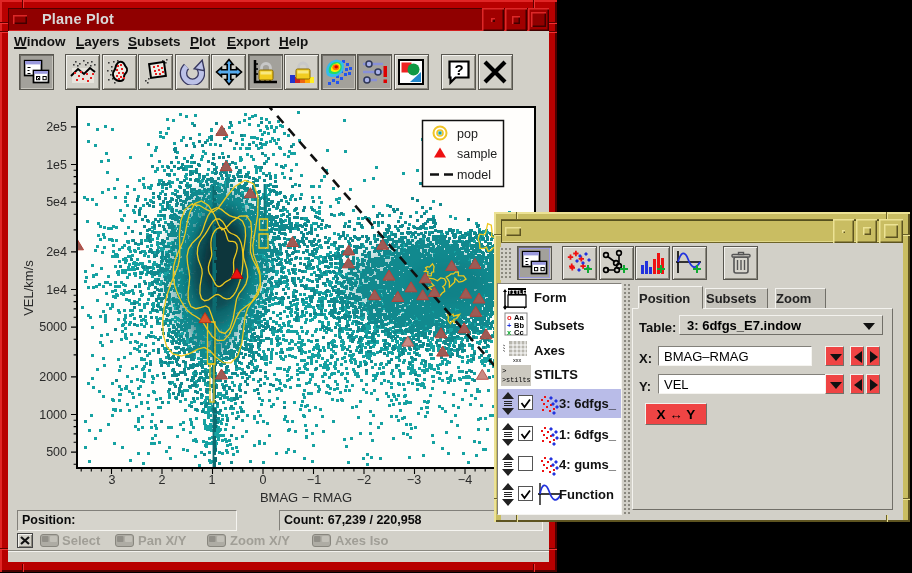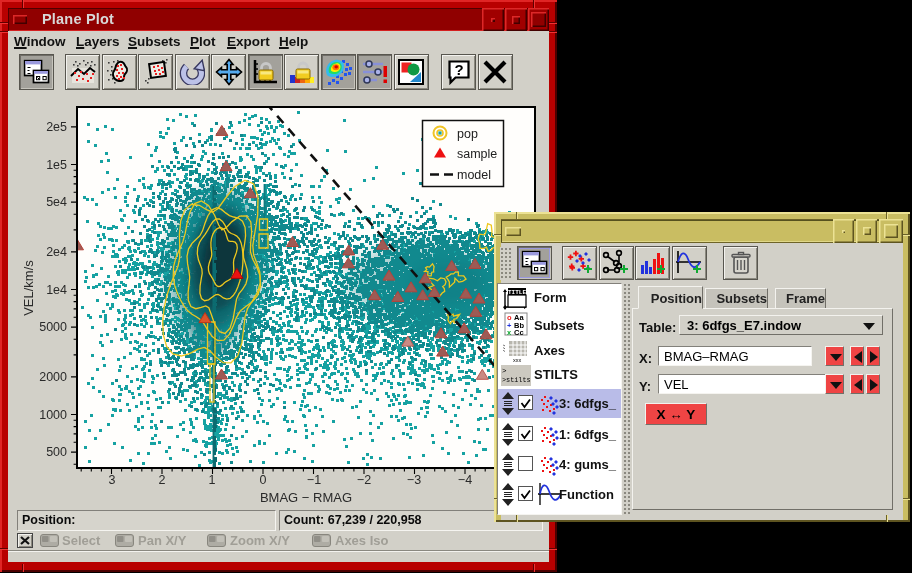--- a/index.html
+++ b/index.html
@@ -25,21 +25,21 @@
 .tbtn svg{position:absolute;left:50%;top:50%;transform:translate(-50%,-50%)}
 
 .sunk{border:1px solid;border-color:#82807a #f5f4f0 #f5f4f0 #82807a;background:#d6d4cc;font-weight:bold;font-size:12.5px;color:#0a0a0a}
 
 #subwin{left:494px;top:212px;width:416px;height:310px;background:#c9bd62;
  box-shadow:inset 2px 2px 0 #ece294, inset -2px -2px 0 #5e5420}
 .kbox{background:#c9bd62;box-shadow:inset 1.5px 1.5px 0 #ece294, inset -1.5px -1.5px 0 #5e5420}
 .ktitbtn{top:219px;height:24px;background:#c9bd62;box-shadow:inset 1.5px 1.5px 0 #ece294, inset -1.5px -1.5px 0 #5e5420}
 .stip{background-image:radial-gradient(#8a887f 1px, transparent 1px);background-size:4px 4px;background-color:#d2d0c8}
 .raised{border:1px solid;border-color:#f3f2ee #716f68 #716f68 #f3f2ee}
-.tab{position:absolute;border:1px solid;border-color:#f3f2ee #716f68 #d2d0c8 #f3f2ee;background:#c5c3bb;font-weight:bold;font-size:13px;color:#222;text-align:right}
+.tab{position:absolute;border:1px solid;border-color:#f3f2ee #716f68 #d2d0c8 #f3f2ee;background:#c5c3bb;font-weight:bold;font-size:13px;color:#222;text-align:left}
 .combo{position:absolute;height:20px;border:1px solid;border-color:#82807a #f5f4f0 #f5f4f0 #82807a;font-size:13px}
 .arrbtn{position:absolute;background:#ef4444;border:1px solid;border-color:#f3f2ee #716f68 #716f68 #f3f2ee}
 .lbl{position:absolute;font-weight:bold;font-size:13px;color:#111;white-space:nowrap}
 
 .nv{position:absolute;width:2px;height:8px;background:linear-gradient(90deg,#5e0000 50%,#ef3333 50%)}
 .nh{position:absolute;width:8px;height:2px;background:linear-gradient(180deg,#5e0000 50%,#ef3333 50%)}
 .knv{position:absolute;width:2px;height:7px;background:linear-gradient(90deg,#6a6128 50%,#ece294 50%)}
 .knh{position:absolute;width:7px;height:2px;background:linear-gradient(180deg,#6a6128 50%,#ece294 50%)}
 </style></head>
 <body>
@@ -384,21 +384,21 @@
 <path d="M440 147.5 L446 157.5 L434 157.5 Z" fill="#ee1111"></path>
 <path d="M430 174.5 h9 m5 0 h9" stroke="#111" stroke-width="2.6"></path>
 <g font-family="'Liberation Sans',sans-serif" font-size="12.5" fill="#222">
 <text x="457" y="137.5">pop</text>
 <text x="457" y="157.5">sample</text>
 <text x="457" y="179">model</text>
 </g>
 </g>
 </svg>
 
- <div class="abs sunk" style="left:17px;top:510px;width:259px;height:21px">
+ <div class="abs sunk" style="left:17px;top:510px;width:220px;height:21px">
       <span style="position:absolute;left:4px;top:2px">Position:</span>
     </div>
  <div class="abs sunk" style="left:279px;top:510px;width:264px;height:21px">
       <span style="position:absolute;left:4px;top:2px">Count: 67,239 / 220,958</span>
     </div>
  <div class="abs" id="mouserow" style="left:0;top:533px;width:541px;height:17px;font-weight:bold;font-size:13px;color:#a09e96">
 <div class="abs" style="left:17px;top:0px;width:16px;height:15px;background:#d2d0c8;border:1px solid #444;box-shadow:inset 1px 1px 0 #f3f2ee, inset -1px -1px 0 #8b897f"><svg width="14" height="13">
           <path d="M3 3 L11 10 M11 3 L3 10" stroke="#111" stroke-width="2.2"></path>
         </svg></div>
 <svg class="abs" style="left:40px;top:1px" width="20" height="13">
@@ -677,21 +677,21 @@
           <path d="M3 12 C5 1 9 1 12 9 C15 18 19 22 24 12" fill="none" stroke="#2233dd" stroke-width="1.7"></path>
         </svg>
   <span class="lbl" style="left:61px;top:7px">Function</span>
  </div>
 </div>
 <div class="abs stip" style="left:129px;top:71px;width:8px;height:233px"></div>
 
 <div class="abs" style="left:137px;top:71px;width:266px;height:233px">
  <div class="tab" style="left:7px;top:3px;width:65px;height:23px;background:#d2d0c8;line-height:23px;z-index:3">Position</div>
  <div class="tab" style="left:74px;top:5px;width:63px;height:21px;line-height:20px;z-index:1">Subsets</div>
- <div class="tab" style="left:144px;top:5px;width:51px;height:21px;line-height:20px;z-index:1">Frame</div>
+ <div class="tab" style="left:144px;top:5px;width:51px;height:21px;line-height:20px;z-index:1">Zoom</div>
  <div class="abs raised" style="left:1px;top:25px;width:261px;height:202px;z-index:2"></div>
  <div class="abs" style="left:2px;top:26px;width:259px;height:200px;background:#d2d0c8;z-index:2">
   <span class="lbl" style="left:6px;top:11px">Table:</span>
   <div class="abs raised" style="left:46px;top:6px;width:204px;height:20px;background:#d2d0c8;font-weight:bold;font-size:13px">
           <span class="abs" style="left:7px;top:2px">3: 6dfgs_E7.indow</span>
           <svg class="abs" style="right:7px;top:7px" width="12" height="7">
             <path d="M0 0h12L6 7Z" fill="#111"></path>
           </svg>
         </div>
   <span class="lbl" style="left:6px;top:42px">X:</span>

